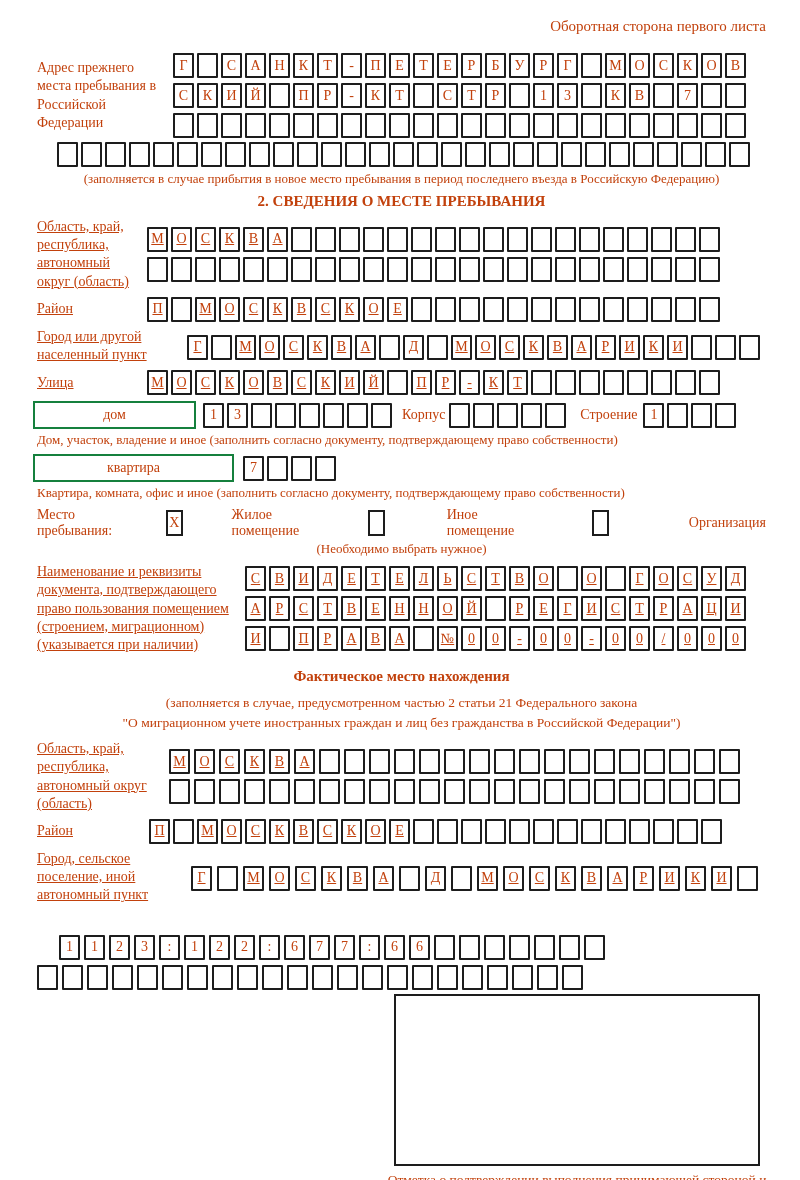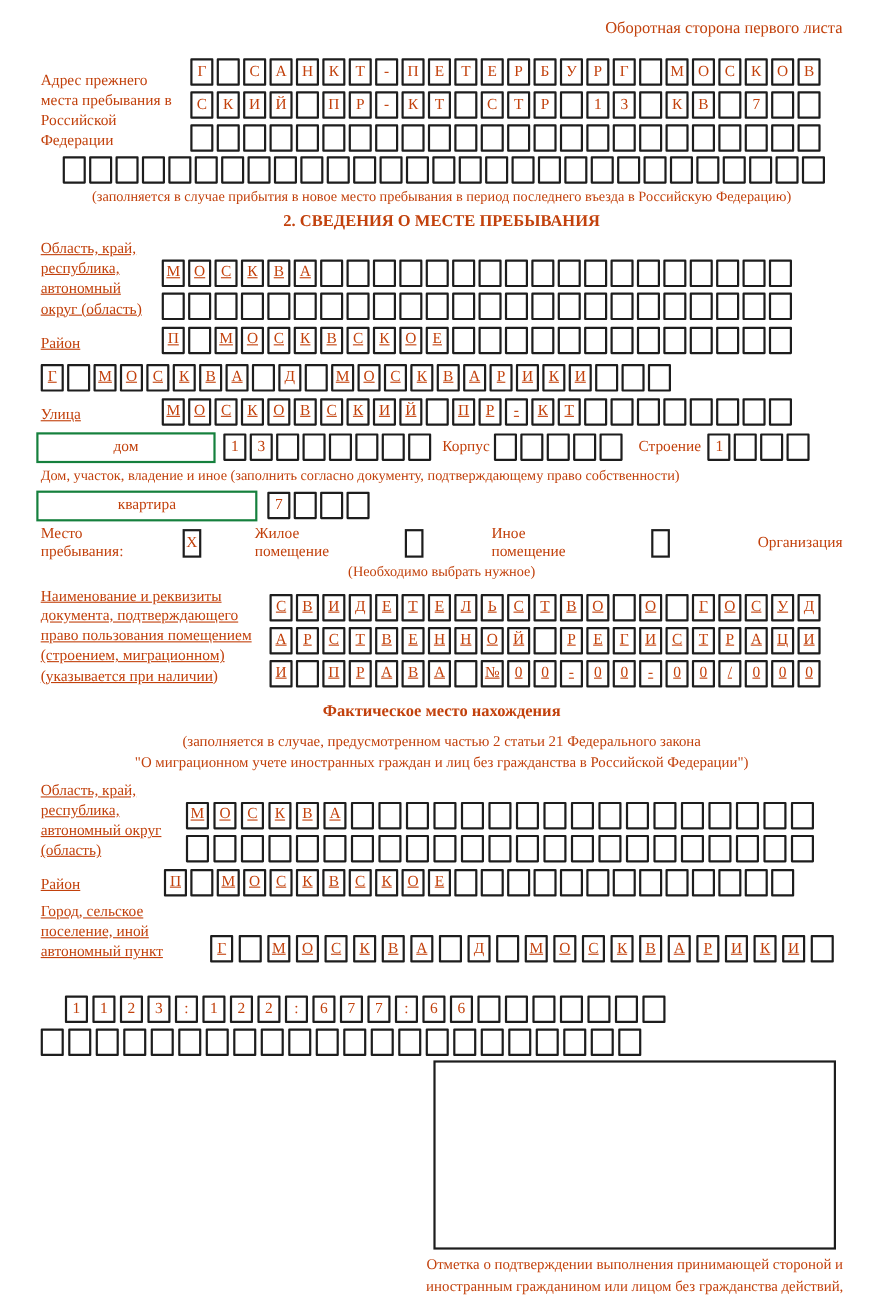--- a/index.html
+++ b/index.html
@@ -2,21 +2,21 @@
 <html><head>
 <meta charset="utf-8">
 <style>
   html,body{margin:0;padding:0;background:#888;}
   .page{
     width:800px;height:1180px;margin:0 auto;background:#ffffff;color:#c2410c;
     font-family:"Liberation Serif","DejaVu Serif",serif;font-size:14px;
     box-sizing:border-box;padding:18px 34px 10px 37px;overflow:hidden;
   }
   .hdr{ text-align:right;font-size:15px;margin-bottom:18px;}
-  .frow{display:flex;align-items:flex-end;}
+  .frow{display:flex;align-items:center;}
   .flabel{padding-right:6px;line-height:1.3;box-sizing:border-box;}
   .w136{flex:0 0 136px;}
   .w110{flex:0 0 110px;}
   .w150{flex:0 0 150px;}
   .w132{flex:0 0 132px;}
   .w112{flex:0 0 112px;}
   .w154{flex:0 0 154px;}
   .w208{flex:0 0 208px;}
   .rows{display:flex;flex-direction:column;gap:5px;}
   .boxrow{display:flex;gap:3px;}
@@ -256,20 +256,21 @@
         <span class="box"></span>
         <span class="box"></span>
         <span class="box"></span>
         <span class="box"></span>
         <span class="box"></span>
         <span class="box"></span>
       </div>
   </div>
 
   <div class="frow mb6">
+    <div class="flabel w150">Город или другой населенный пункт</div>
     <div class="boxrow" style="margin-top:3px;">
         <span class="box">Г</span>
         <span class="box"></span>
         <span class="box">М</span>
         <span class="box">О</span>
         <span class="box">С</span>
         <span class="box">К</span>
         <span class="box">В</span>
         <span class="box">А</span>
         <span class="box"></span>
@@ -353,20 +354,21 @@
 
   <div class="frow" style="align-items:center;margin-left:-4px;">
     <div class="widebox" style="width:201px;">квартира</div>
     <div class="boxrow" style="margin-left:9px;">
         <span class="box">7</span>
         <span class="box"></span>
         <span class="box"></span>
         <span class="box"></span>
       </div>
   </div>
+  <div class="caption">Квартира, комната, офис и иное (заполнить согласно документу, подтверждающему право собственности)</div>
 
   <div class="mesto-row">
     <span>Место пребывания:</span>
     <span class="ckbox" style="margin-left:12px;">X</span>
     <span style="margin-left:9px;">Жилое помещение</span>
     <span class="ckbox" style="margin-left:23px;"></span>
     <span style="margin-left:22px;">Иное помещение</span>
     <span class="ckbox" style="margin-left:38px;"></span>
     <span style="margin-left:40px;">Организация</span>
   </div>

